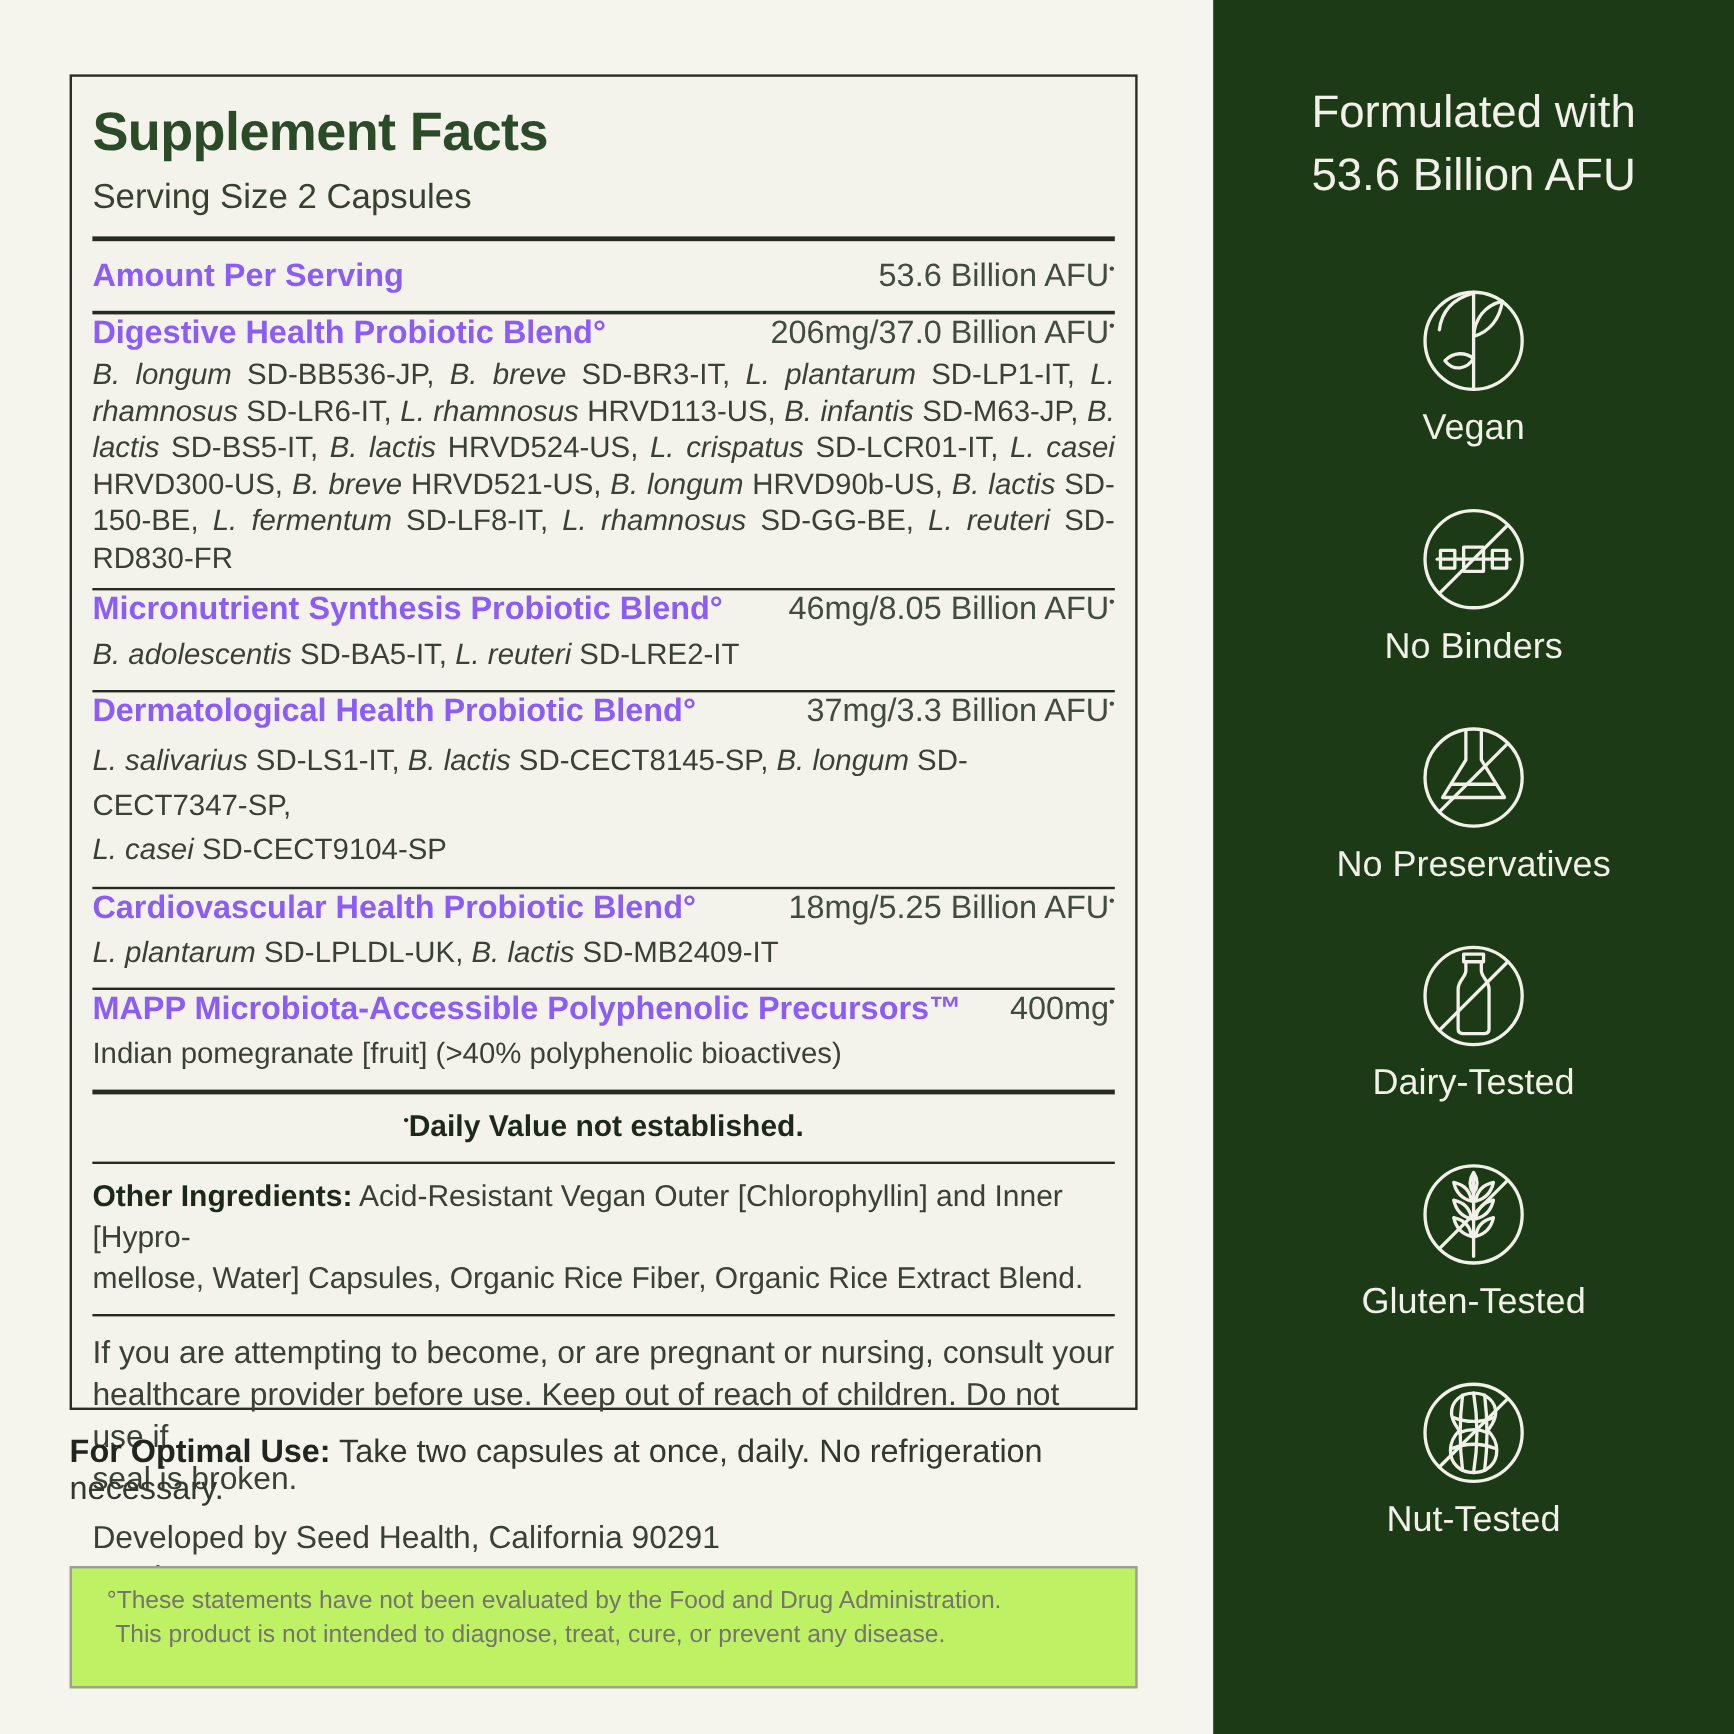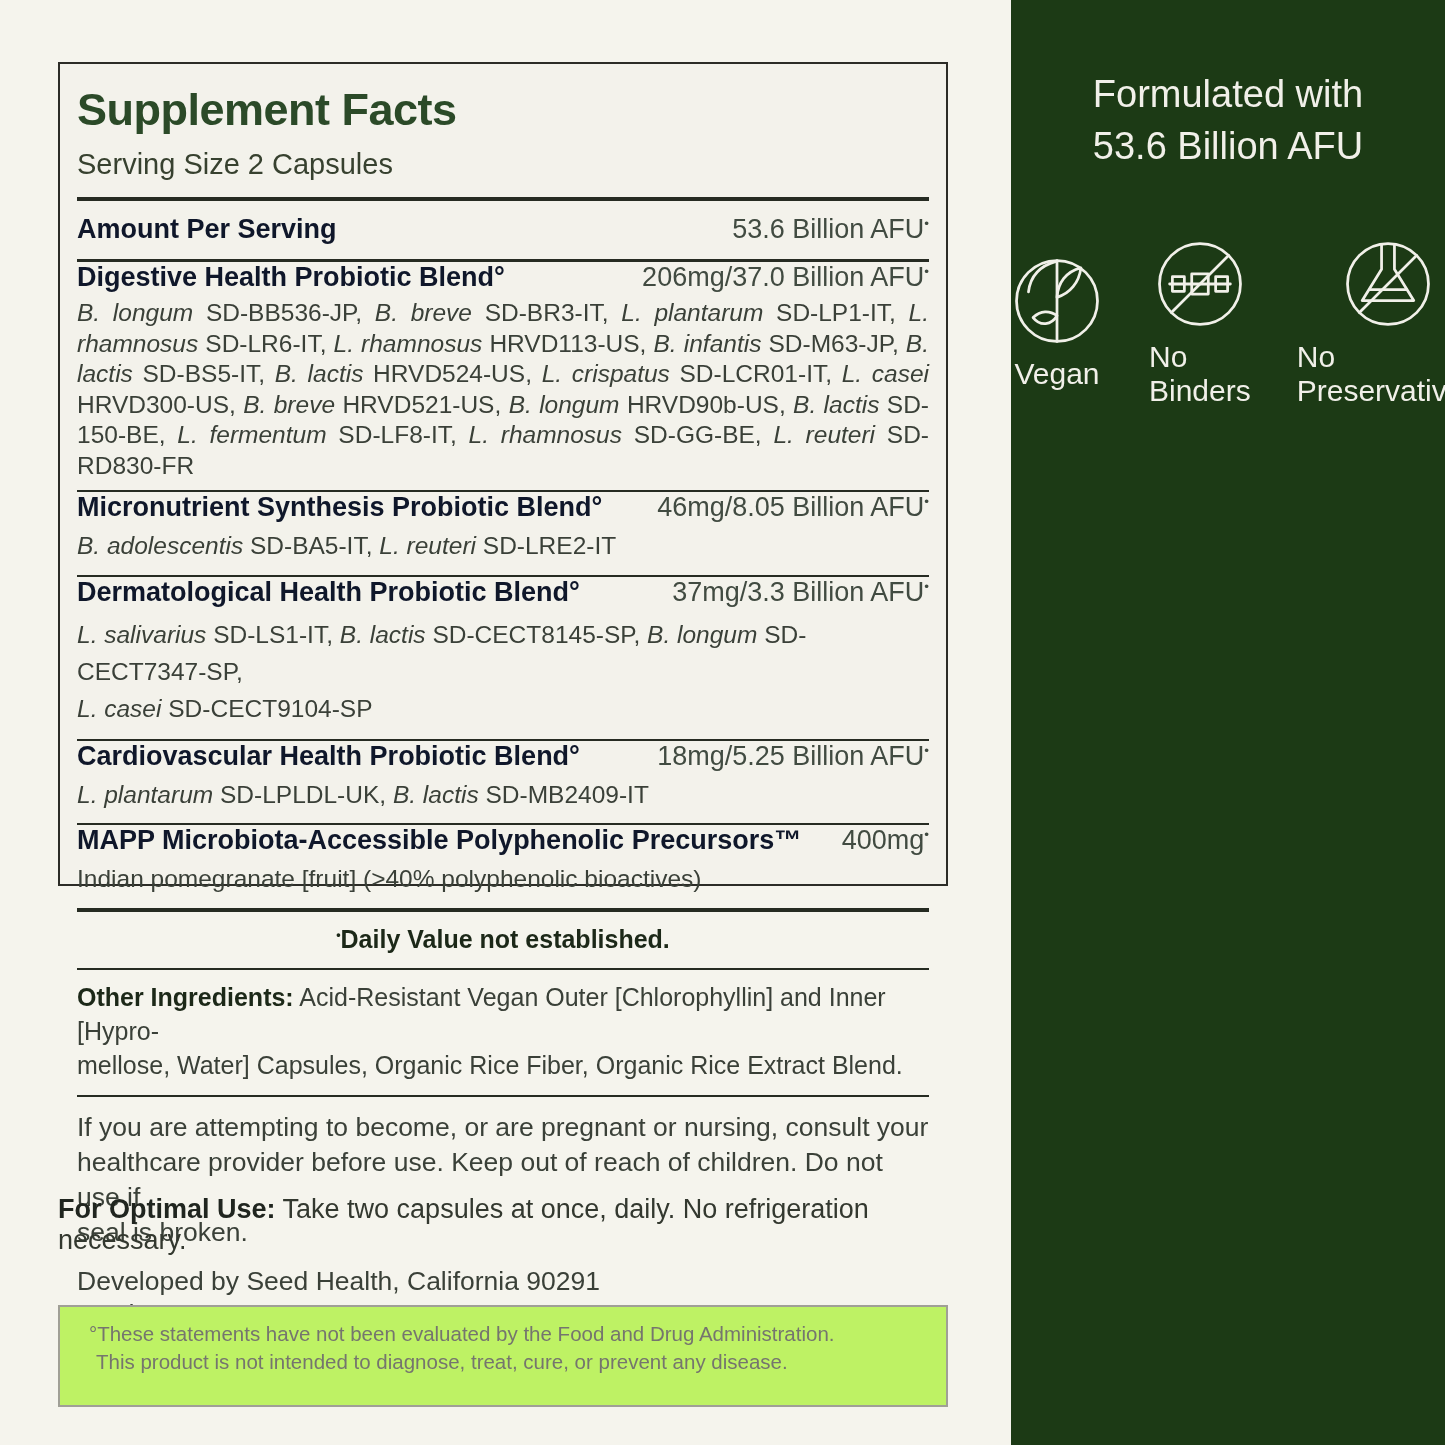--- a/index.html
+++ b/index.html
@@ -5,32 +5,32 @@
   html,body{margin:0;padding:0;}
   body{
     width:1445px;height:1445px;position:relative;
     background:#f5f4ed;
     font-family:"Liberation Sans", sans-serif;
     color:#3a4038;
     -webkit-font-smoothing:antialiased;
   }
   
   .facts-panel{
-    position:absolute;left:58px;top:62px;width:890px;height:824px;
+    position:absolute;left:58px;top:62px;width:890px;height:1113px;
     box-sizing:border-box;border:2px solid #2c2c27;background:#f3f2eb;
     padding:12px 17px 0;
   }
   .sf-title{font-size:45px;font-weight:bold;color:#2b4a28;letter-spacing:-0.5px;margin:8px 0 0;}
   .sf-serving{font-size:29px;color:#37412f;margin:12px 0 16px;}
   .rule{border:none;margin:0;border-top:2px solid #262b22;}
   .rule.mid{border-top-width:3px;}
   .rule.thick{border-top-width:4px;}
   .flexrow{display:flex;justify-content:space-between;align-items:baseline;}
   .amount-row{padding:13px 0 14px;font-size:27px;}
-  .bold-dark{font-weight:bold;color:#0f172a;}
+  .bold-dark{font-weight:bold;color:#8b5cf6;}
   .val{color:#414b41;white-space:nowrap;}
   .val sup{font-size:0.5em;}
   .blend-head{font-size:27px;}
   .strains{font-size:24.5px;line-height:30.5px;color:#3a4038;margin:5px 0 9px;}
   .strains.justify{text-align:justify;}
   .strains.wide{line-height:37px;margin:8px 0 12px;}
   .oneline{margin:8px 0 13px;}
   .daily{font-size:25px;padding:13px 0 14px;color:#1c2818;font-weight:bold;text-align:center;}
   .daily sup{font-size:0.5em;}
   .other{font-size:25px;line-height:34px;padding:10px 0 13px;margin:0;}
@@ -44,21 +44,21 @@
     box-sizing:border-box;border:2px solid #a09f96;background:#bef264;
     color:#75756e;font-size:20.5px;line-height:28px;padding:13px 10px 0 29px;
   }
   .disclaimer-box .l2{padding-left:7px;}
   
   .green-panel{
     position:absolute;left:1011px;top:0;width:434px;height:1445px;
     background:#1c3a15;color:#f1f0e9;
   }
   .green-heading{font-size:38px;line-height:52px;text-align:center;padding-top:68px;}
-  .badges{display:flex;flex-direction:row;align-items:center;margin-top:66px;gap:46px;}
+  .badges{display:flex;flex-direction:column;align-items:center;margin-top:66px;gap:46px;}
   .badge{display:flex;flex-direction:column;align-items:center;}
   .badge svg{width:92px;height:92px;display:block;}
   .badge svg *{stroke:#f1f0e9;fill:none;stroke-width:3;stroke-linecap:round;stroke-linejoin:round;}
   .badge-label{margin-top:10px;font-size:30px;}
 </style>
 </head>
 <body>
 
 <div class="facts-panel">
   <div class="sf-title">Supplement Facts</div>

